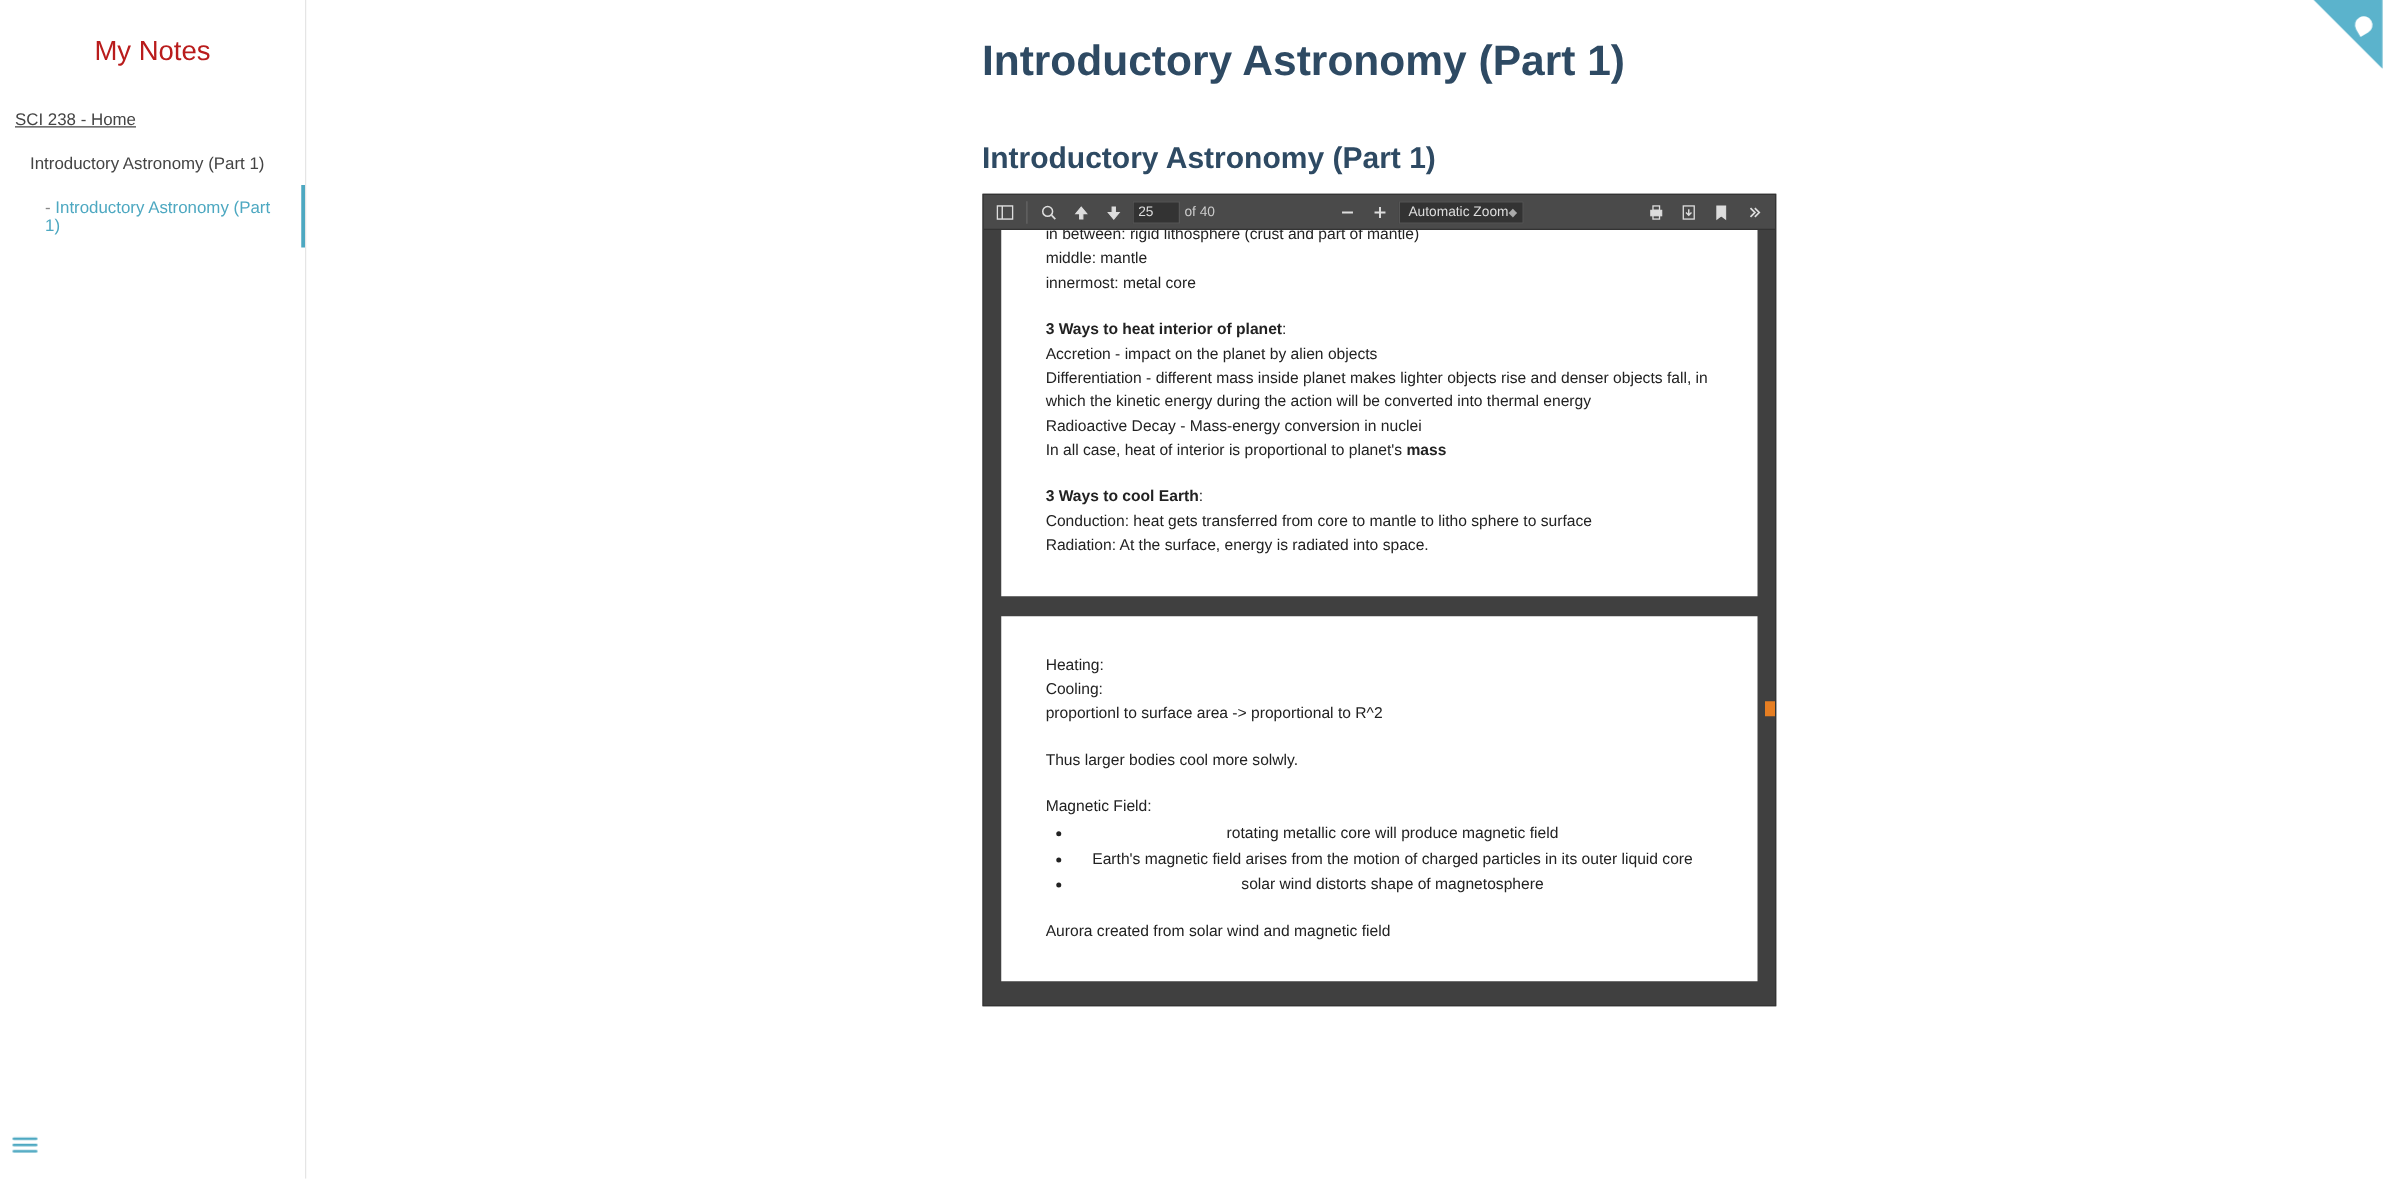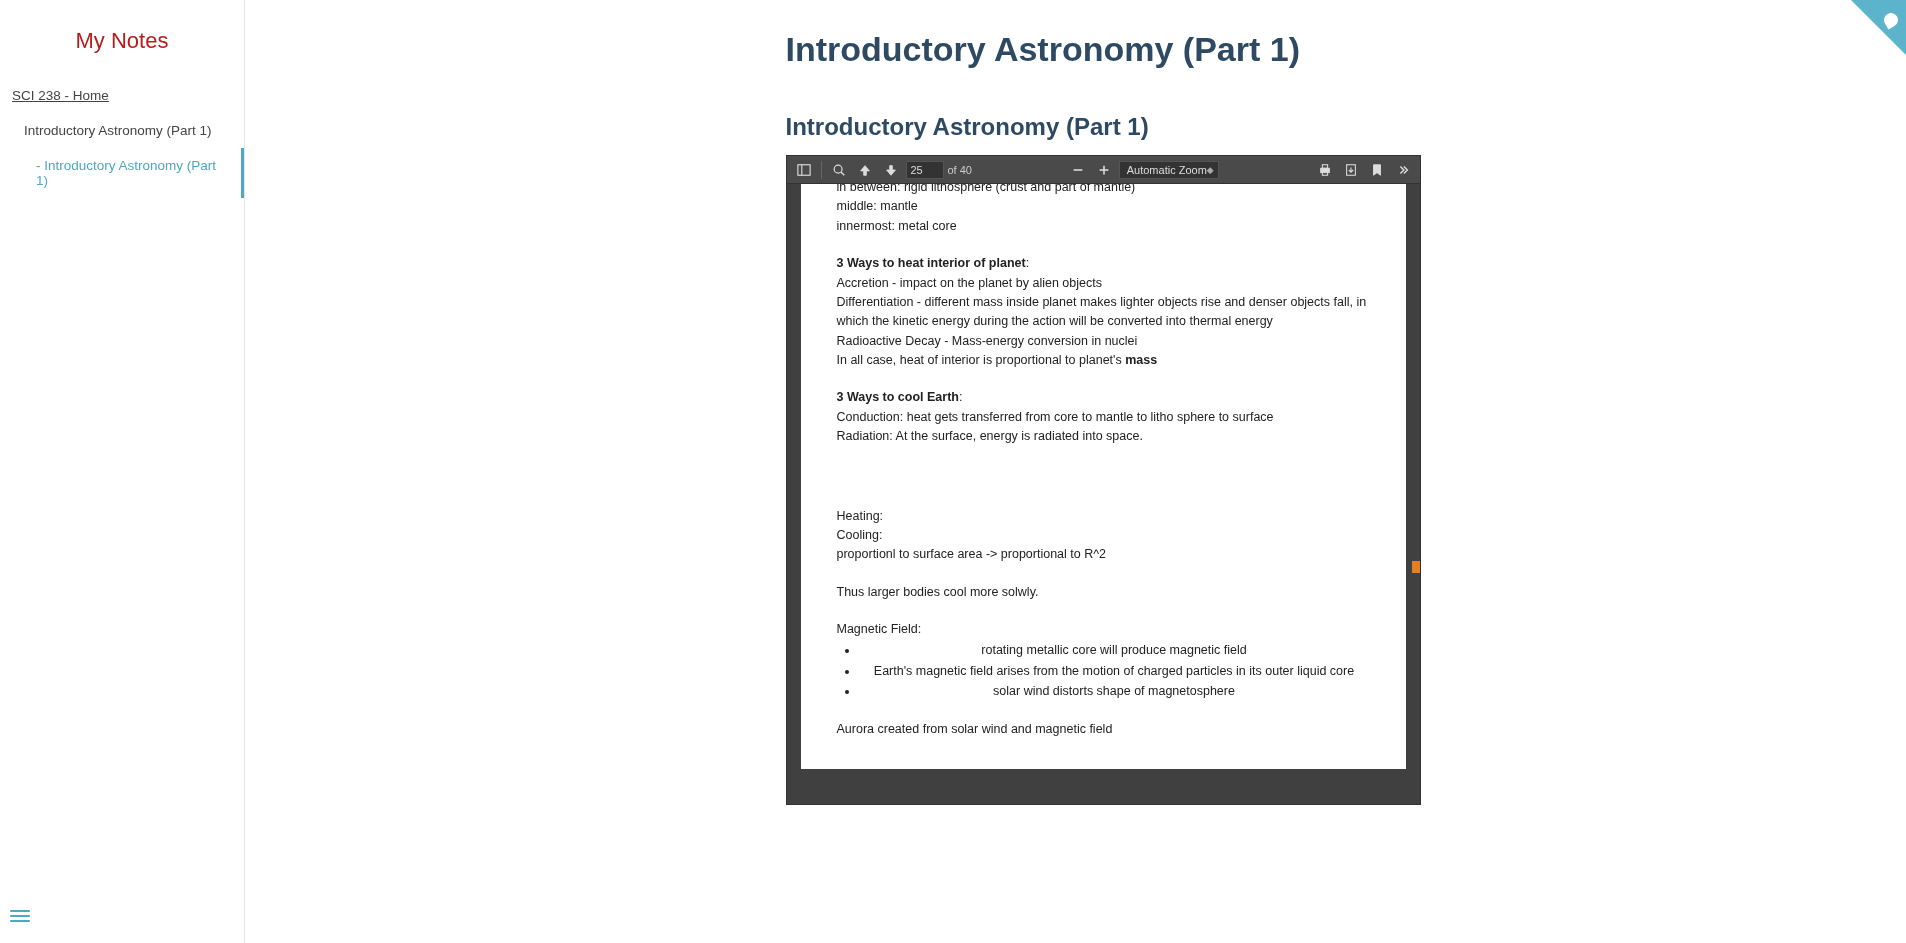--- a/index.html
+++ b/index.html
@@ -22,21 +22,21 @@
 .pdf-toolbar { height:28px; background:#4a4a4a; display:flex; align-items:center; padding:0 6px; gap:4px; color:#ddd; font-size:12px; border-bottom:1px solid #333; }
 .tb-btn { width:22px; height:22px; display:flex; align-items:center; justify-content:center; cursor:pointer; border-radius:2px; }
 .tb-btn svg { width:14px; height:14px; fill:#ddd; stroke:#ddd; }
 .tb-input { width:38px; height:18px; background:#333; border:1px solid #555; color:#ddd; padding:0 4px; font-size:11px; }
 .tb-label { font-size:11px; color:#ccc; white-space:nowrap; }
 .tb-sep { width:1px; height:18px; background:#666; margin:0 2px; }
 .tb-spacer { flex:1; }
 .tb-zoom { background:#333; border:1px solid #555; color:#ddd; font-size:11px; height:18px; padding:0 4px; width:100px; position:relative; display:flex; align-items:center; justify-content:flex-end; cursor:pointer; }
 .tb-zoom .caret { font-size:9px; color:#aaa; }
 .pdf-pages { background:#404040; padding:0 14px; height:620px; overflow:hidden; }
-.pdf-page { background:#fff; margin-bottom:0; padding:0 36px 30px; font-size:12.5px; line-height:1.55; color:#222; position:relative; }
+.pdf-page { background:#fff; margin-bottom:16px; padding:0 36px 30px; font-size:12.5px; line-height:1.55; color:#222; position:relative; }
 .pdf-page.first { padding-top:0; margin-top:-6px; }
 .pdf-page.second { padding-top:30px; }
 .pdf-page p { margin:0; }
 .pdf-page p.mt { margin-top:18px; }
 .pdf-page ul { margin:2px 0 0 22px;text-align:center; }
 .pdf-page ul li { margin:1px 0; }
 .scroll-thumb { position:absolute; right:0; top:405px; width:8px; height:12px; background:#e67e22; }
 .corner-badge { position:fixed; top:0; right:0; width:0; height:0; border-top:55px solid #5bb3cc; border-left:55px solid transparent; z-index:100; cursor:pointer; }
 .corner-badge .dot { position:absolute; top:-42px; right:8px; width:14px; height:14px; background:#fff; border-radius:50% 50% 50% 0; transform:rotate(-30deg); }
 </style>

